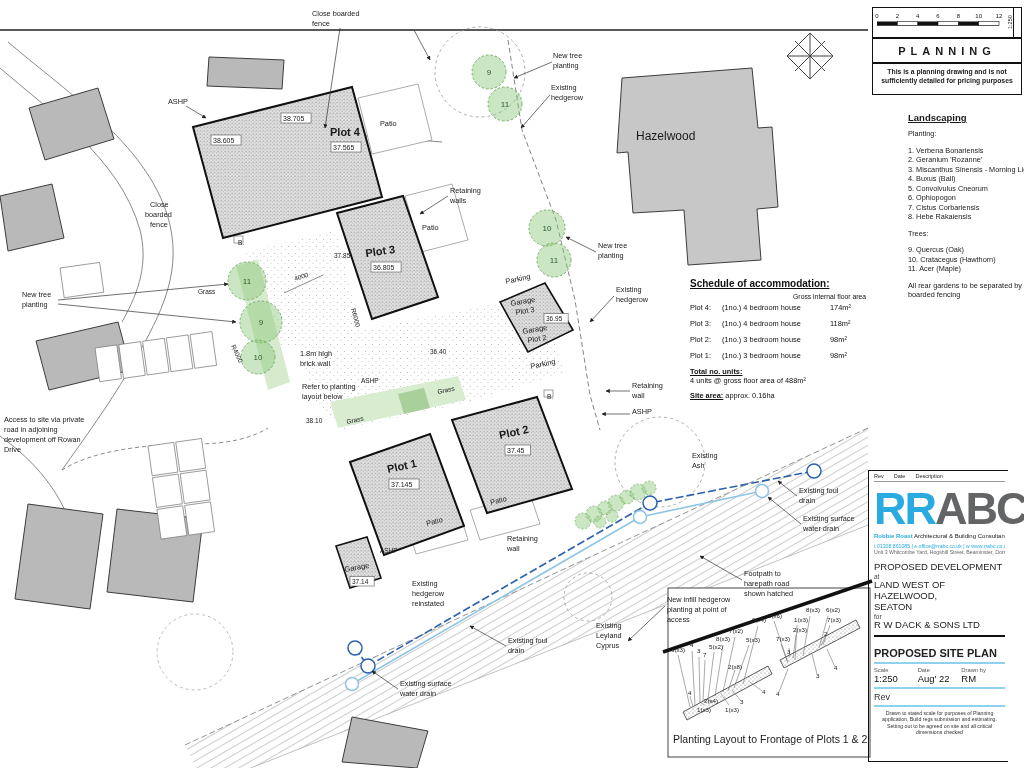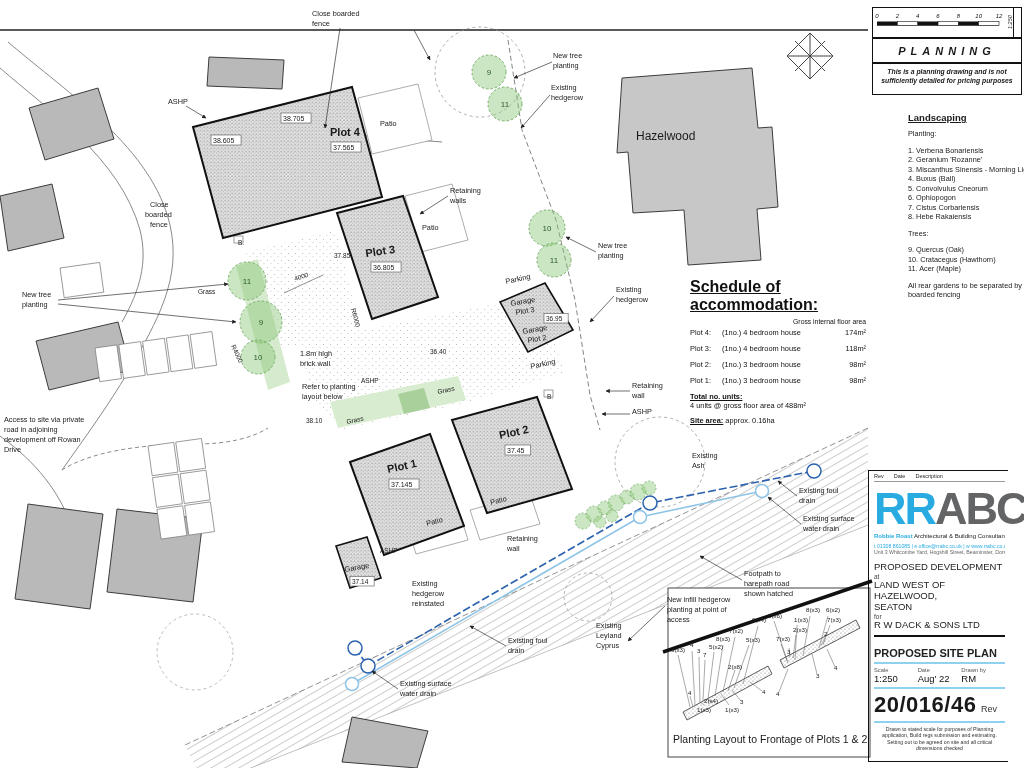--- a/index.html
+++ b/index.html
@@ -2,21 +2,21 @@
 <html><head>
 <meta charset="utf-8">
 <style>
   html,body{margin:0;padding:0;background:#fff;}
   .stage{position:relative;width:1024px;height:768px;background:#ffffff;overflow:hidden;
          font-family:"Liberation Sans",sans-serif;color:#1a1a1a;}
   svg text{font-family:"Liberation Sans",sans-serif;}
   #plan-svg{position:absolute;left:0;top:0;}
 
   
-  .box{position:absolute;background:#fff;border:1.5px solid #111;box-sizing:border-box;font-style:italic;}
+  .box{position:absolute;background:#fff;border:1.5px solid #111;box-sizing:border-box;}
   .scalebox{left:872px;top:7px;width:150px;height:31px;display:flex;align-items:stretch;}
   .scale-vert{writing-mode:vertical-rl;transform:rotate(180deg);font-size:5.5px;border-left:1px solid #111;
               padding:1px 0;text-align:center;}
   .planning-box{left:872px;top:38px;width:150px;height:25px;display:flex;align-items:center;justify-content:center;
                 font-size:11px;font-weight:bold;letter-spacing:5px;}
   .note-box{left:872px;top:63px;width:150px;height:32px;font-size:6.8px;font-weight:bold;text-align:center;
             padding:3px 4px;line-height:1.35;}
   .land{position:absolute;left:874px;top:112px;width:148px;font-size:7.3px;line-height:1.3;margin-left:34px;}
   .land h3{margin:0 0 5px 0;font-size:9.5px;text-decoration:underline;}
   .swatch-row{display:flex;gap:5px;margin-bottom:6px;}
@@ -45,24 +45,24 @@
   .meta div{flex:1;}
   .meta .lab{font-size:5.8px;color:#555;}
   .meta .val{font-size:9.5px;color:#111;}
   .numrow{display:flex;align-items:baseline;margin-top:2px;}
   .dwg-num{font-size:22px;font-weight:bold;letter-spacing:0.5px;flex:1;}
   .rev-lab{font-size:9px;color:#333;padding-right:8px;}
   .fine{font-size:5.2px;color:#333;text-align:center;line-height:1.25;margin-top:3px;}
 
   
   .sched{position:absolute;left:690px;top:278px;width:176px;font-size:7.4px;color:#111;}
-  .sched h3{margin:0 0 4px 0;font-size:16px;text-decoration:underline;}
+  .sched h3{margin:0 0 4px 0;font-size:10px;text-decoration:underline;}
   .sched .colnote{text-align:right;font-size:6.8px;margin-bottom:3px;}
   .srow{display:grid;grid-template-columns:32px 1fr 36px;margin-bottom:7px;}
-  .srow .a{text-align:right;}
+  .srow .a{}
   .tot{font-weight:bold;text-decoration:underline;margin-top:3px;}
   .sa{margin-top:6px;}
   .sa .u{text-decoration:underline;font-weight:bold;}
 </style>
 </head>
 <body>
 
 <div class="stage">
 
 <svg id="plan-svg" width="1024" height="768" viewBox="0 0 1024 768">
@@ -496,20 +496,19 @@
           <div class="lab">Date</div>
           <div class="val">Aug' 22</div>
         </div>
     <div>
           <div class="lab">Drawn by</div>
           <div class="val">RM</div>
         </div>
   </div>
   <div class="rule-b"></div>
   <div class="numrow">
-    <span class="dwg-num">20/016/46</span>
     <span class="rev-lab">Rev</span>
   </div>
   <div class="rule-b"></div>
   <div class="fine">Drawn to stated scale for purposes of Planning application, Build regs submission and estimating. Setting out to be agreed on site and all critical dimensions checked</div>
 </div>
 
 </div>
 
 </body></html>

